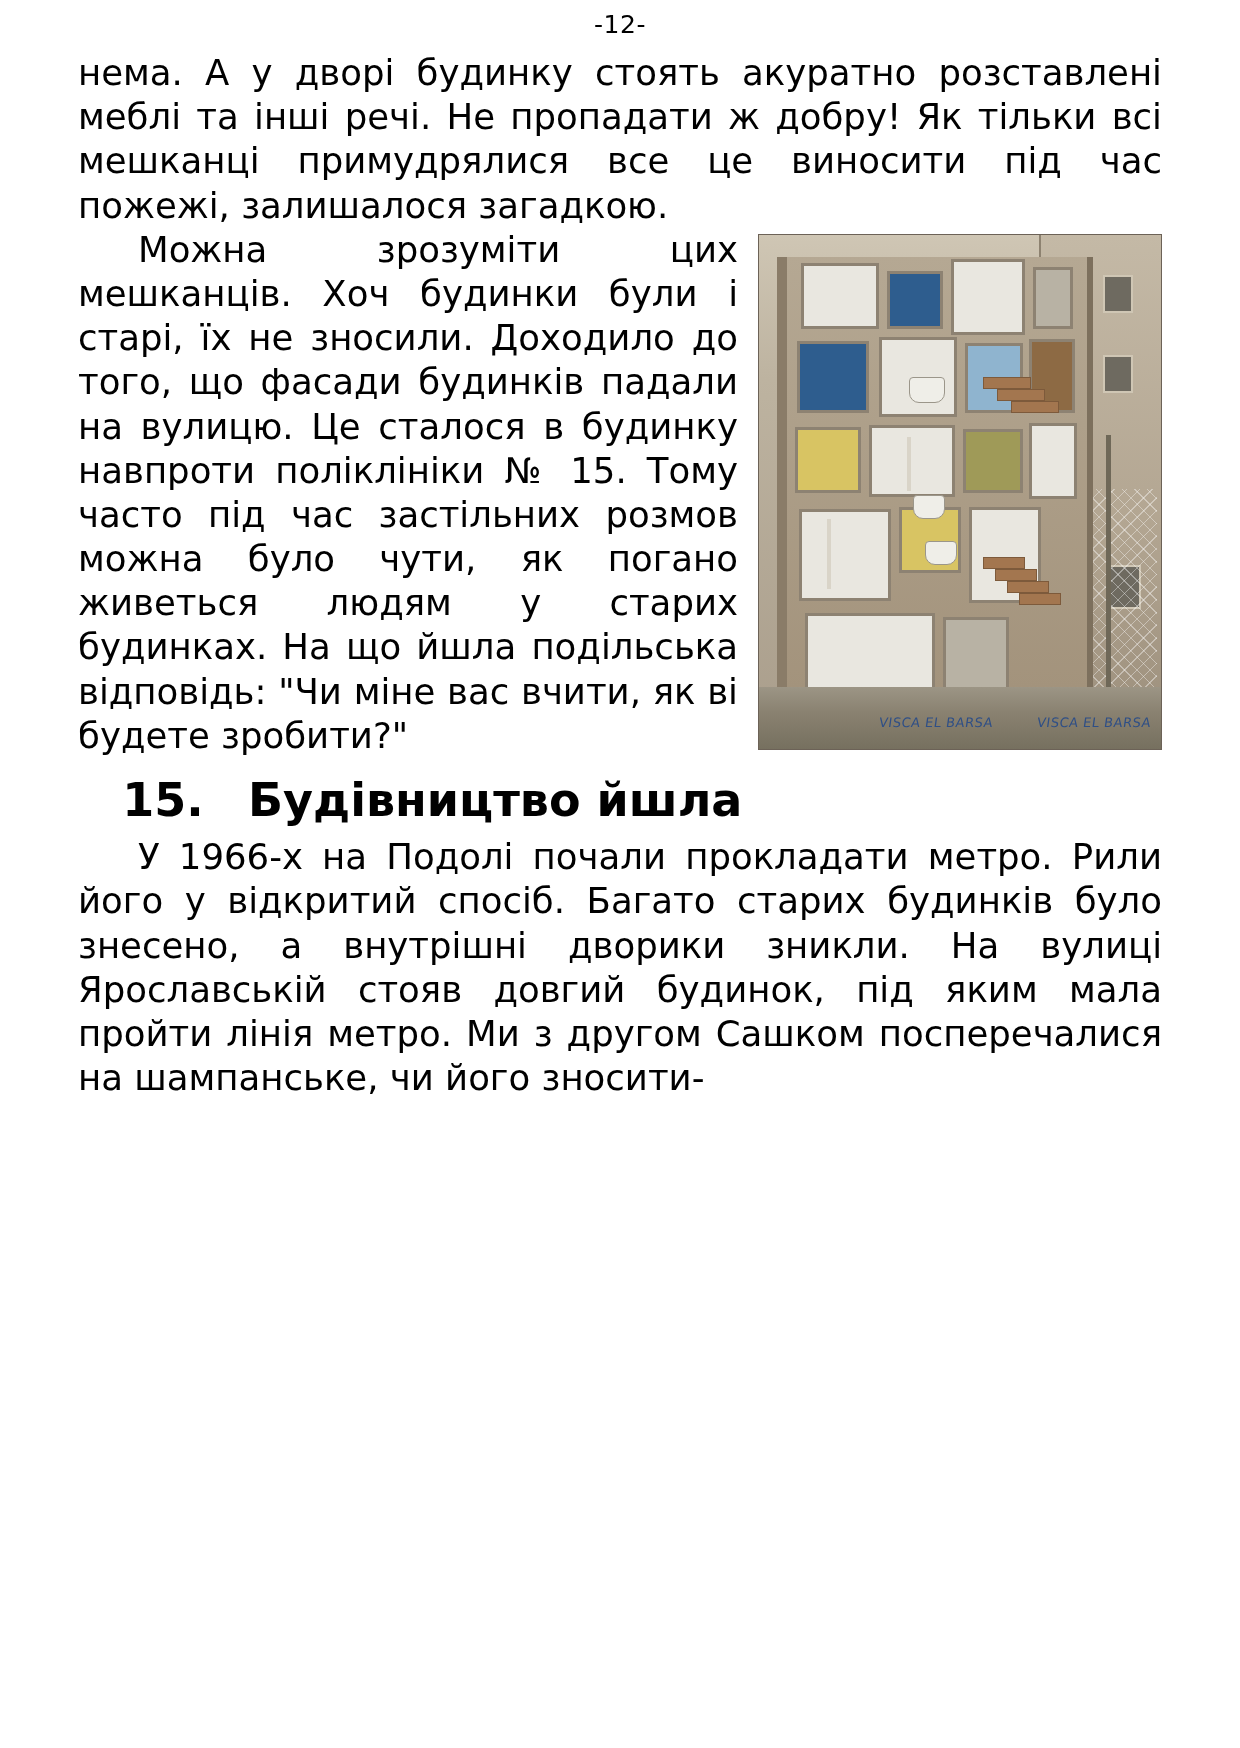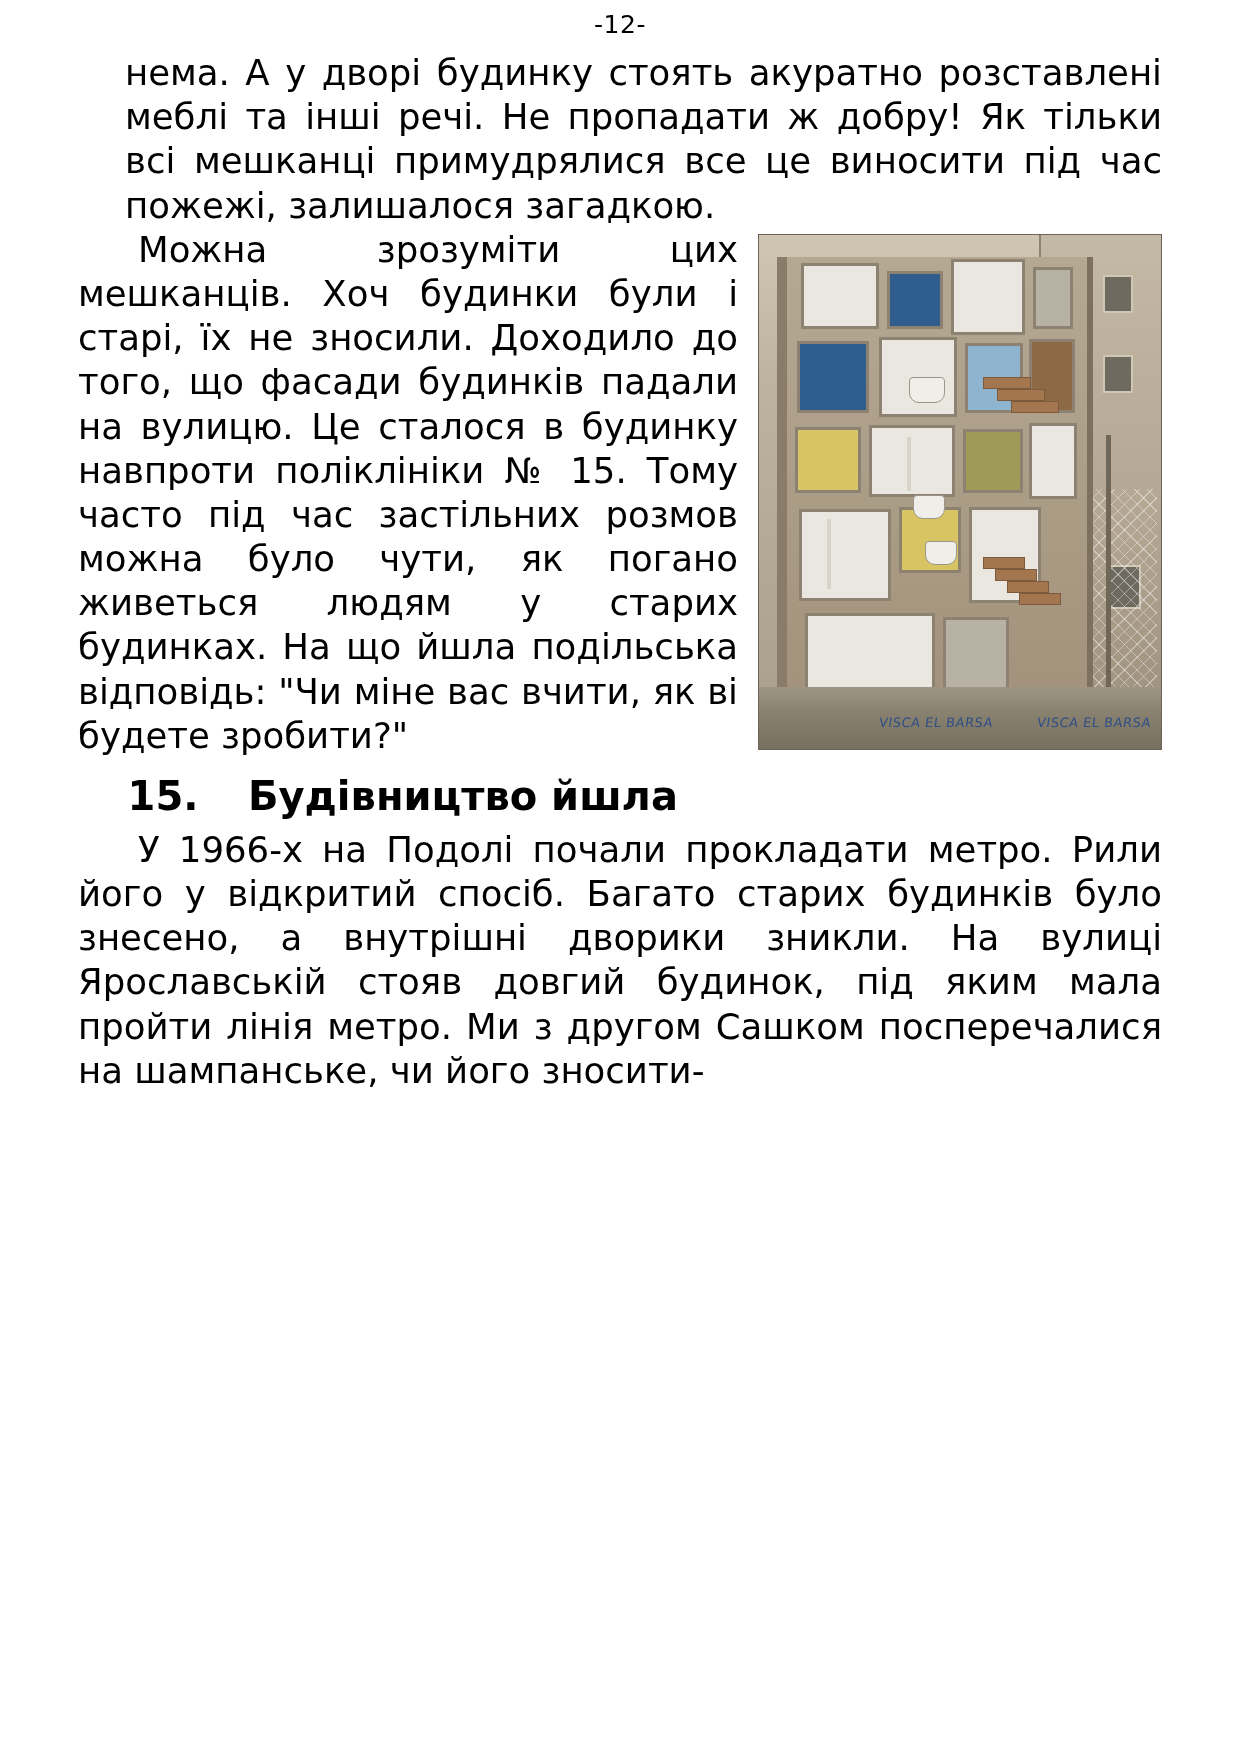--- a/index.html
+++ b/index.html
@@ -36,21 +36,20 @@
     text-align: justify;
     text-justify: inter-word;
     hyphens: manual;
   }
   .para {
     margin: 0;
     text-indent: 60px;
   }
   .para.no-indent {
     text-indent: 0;
-    margin-left: 47px;
   }
   .float-wrap {
     position: relative;
   }
   .photo {
     float: right;
     width: 404px;
     height: 516px;
     margin: 6px 0 4px 20px;
     border: 1px solid #6c6257;
@@ -145,21 +144,21 @@
       repeating-linear-gradient(45deg, rgba(255,255,255,0.45) 0 1px, transparent 1px 9px),
       repeating-linear-gradient(-45deg, rgba(255,255,255,0.45) 0 1px, transparent 1px 9px);
     opacity: 0.85;
   }
   .pole {
     position: absolute;
     width: 5px;
     background: #6f6858;
   }
   .section-heading {
-    font-size: 40px;
+    font-size: 46px;
     font-weight: bold;
     margin: 14px 0 6px 0;
     display: flex;
     align-items: baseline;
   }
   .sec-num {
     display: inline-block;
     width: 170px;
     text-align: center;
   }

